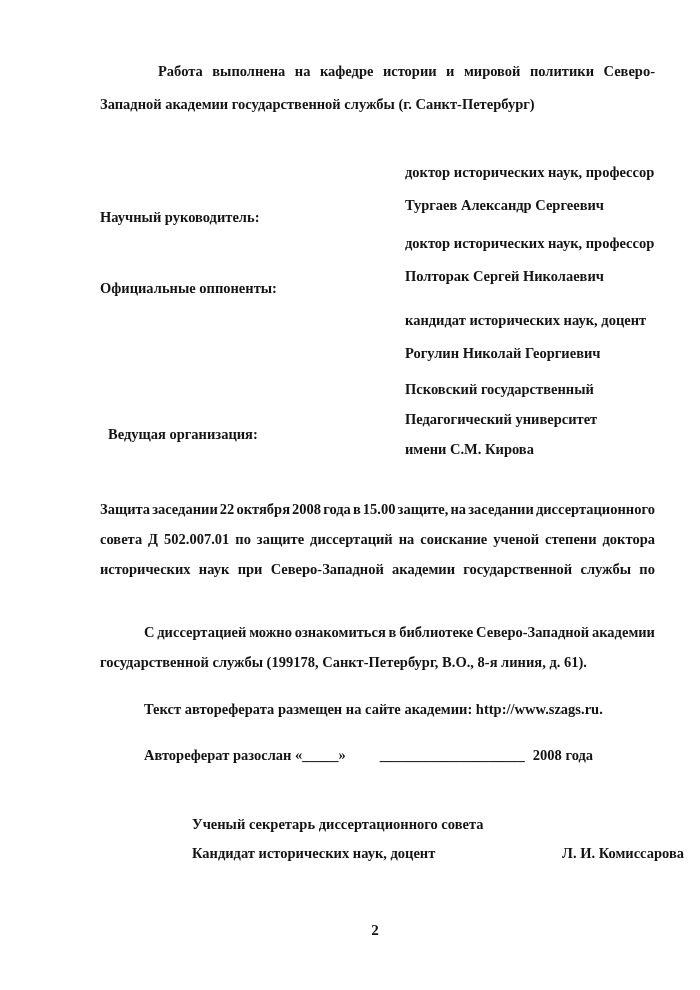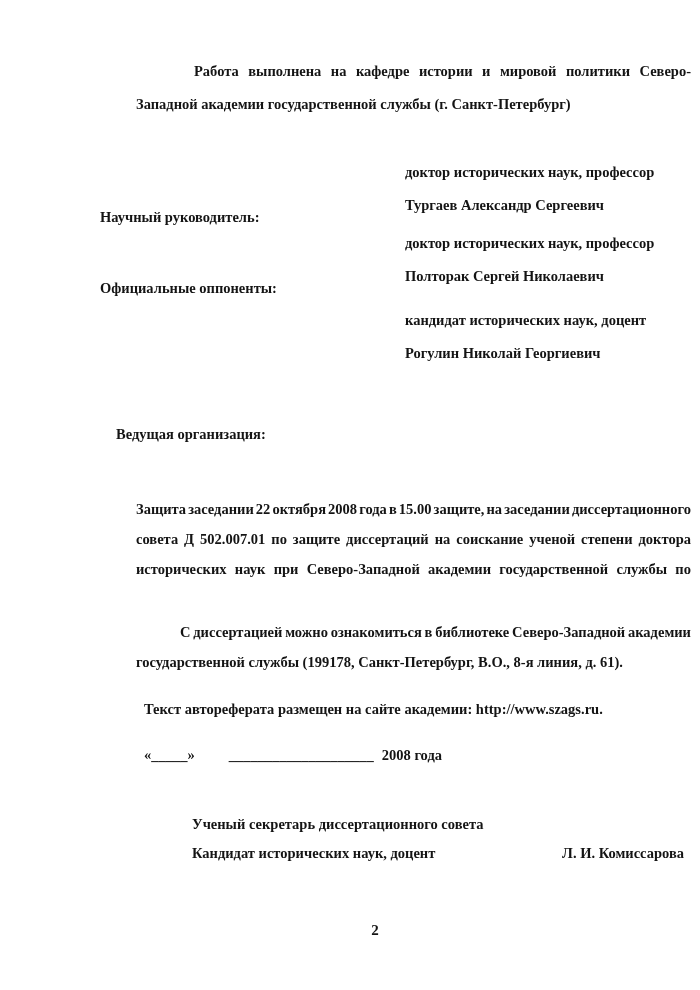--- a/index.html
+++ b/index.html
@@ -25,21 +25,21 @@
     display: flex;
     justify-content: space-between;
     width: 100%;
     box-sizing: border-box;
   }
   .line { line-height: 30px; }
   .lh33 .line { line-height: 33px; }
   .lh30 .line { line-height: 30px; }
   .lh29 .line { line-height: 29px; }
 
-  .para { width: 555px; margin-left: 36px; }
+  .para { width: 555px; }
   .indent56 { padding-left: 58px; }
   .indent44 { padding-left: 44px; }
 
   .label-col { white-space: nowrap; margin-top: 45px; }
   .value-col { width: 258px; }
 
   .dispatch { display: flex; align-items: baseline; white-space: pre; }
   .dispatch .gap30 { display: inline-block; width: 34px; }
   .dispatch .gap8  { display: inline-block; width: 8px; }
 
@@ -89,22 +89,27 @@
   <div class="abs value-col lh33" style="left:405px; top:227px;">
     <div class="line">доктор исторических наук, профессор</div>
     <div class="line">Полторак Сергей Николаевич</div>
   </div>
 
   <div class="abs value-col lh33" style="left:405px; top:304px;">
     <div class="line">кандидат исторических наук, доцент</div>
     <div class="line">Рогулин Николай Георгиевич</div>
   </div>
 
-  <div class="abs label-col lh30" style="left:116px; top:374px;">
+  <div class="abs label-col lh30" style="left:108px; top:374px;">
     <div class="line">Ведущая организация:</div>
+  </div>
+  <div class="abs value-col lh30" style="left:405px; top:374px;">
+    <div class="line">Псковский государственный</div>
+    <div class="line">Педагогический университет</div>
+    <div class="line">имени С.М. Кирова</div>
   </div>
 
   <div class="abs para lh30" style="left:100px; top:494px;text-align:right;">
     <div class="line jline">
         <span>Защита</span>
         <span>заседании</span>
         <span>22</span>
         <span>октября</span>
         <span>2008</span>
         <span>года</span>
@@ -150,20 +155,21 @@
         <span>библиотеке</span>
         <span>Северо-Западной</span>
         <span>академии</span>
       </div>
     <div class="line">государственной службы (199178, Санкт-Петербург, В.О., 8-я линия, д. 61).</div>
   </div>
 
   <div class="abs" style="left:144px; top:697px; line-height:24px;">Текст автореферата размещен на сайте академии: http://www.szags.ru.</div>
 
   <div class="abs dispatch" style="left:144px; top:743px; line-height:24px;">
+    <span>Автореферат разослан </span>
     <span>«_____»</span>
     <span class="gap30"></span>
     <span>____________________</span>
     <span class="gap8"></span>
     <span>2008 года</span>
   </div>
 
   <div class="abs lh29" style="left:144px; top:810px;margin-left:48px;">
     <div class="line">Ученый секретарь диссертационного совета</div>
     <div class="line sec-line2">

